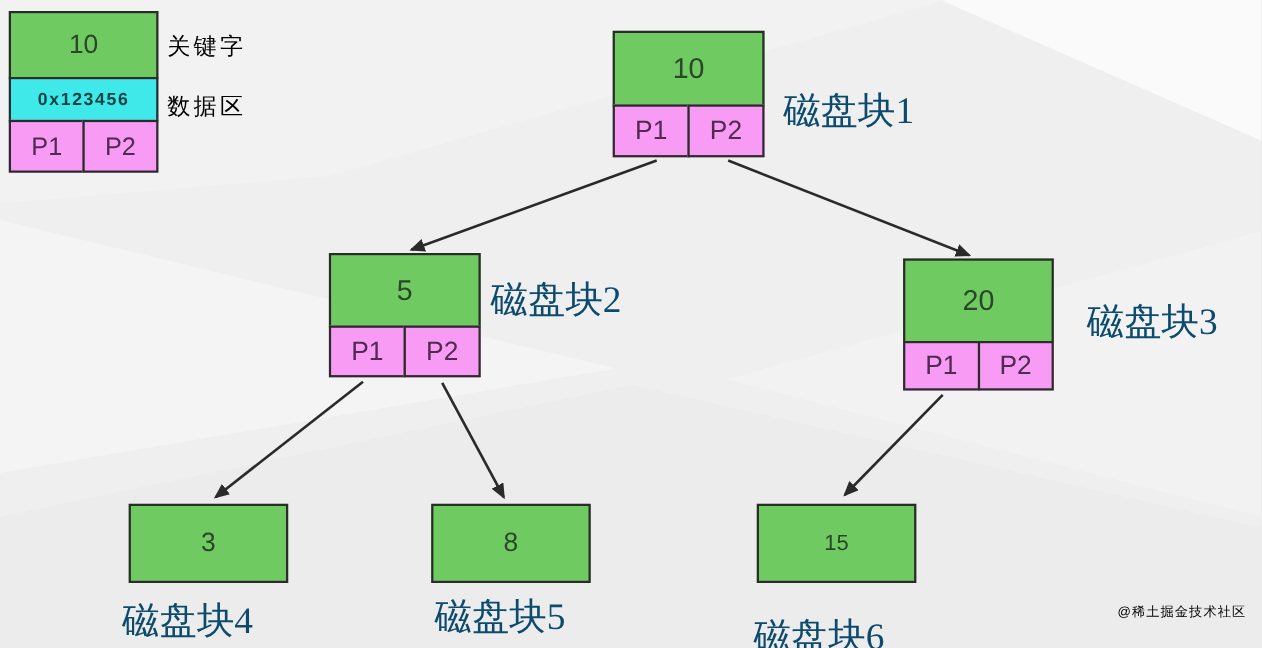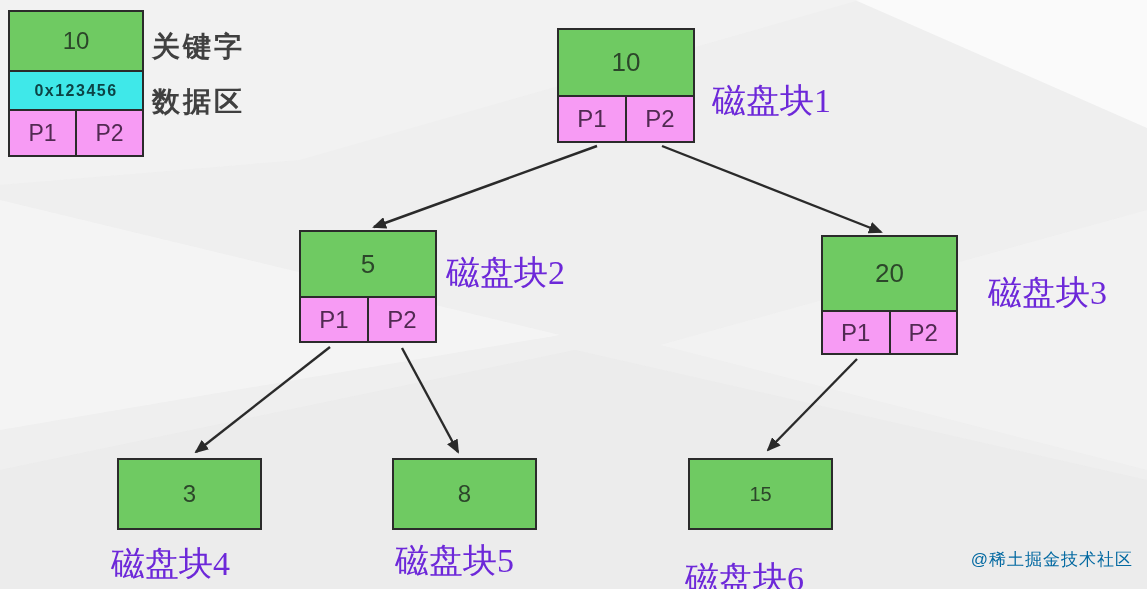--- a/index.html
+++ b/index.html
@@ -36,37 +36,37 @@
 
   
   .legend{position:absolute;left:8px;top:10px;width:136px;z-index:3;}
   .legend .key{height:62px;font-size:24px;}
   .legend .data{
     height:41px;margin-top:-2px;background:#3fe8e9;color:#0d4345;
     font-size:16px;font-weight:600;letter-spacing:1.5px;
   }
   .legend .pcell{height:48px;font-size:23px;}
   .legend-label{
-    position:absolute;z-index:3;color:#404040;font-weight:bold;
-    font-size:28px;letter-spacing:3px;white-space:nowrap;
+    position:absolute;z-index:3;color:#000000;font-weight:normal;
+    font-size:21px;letter-spacing:3px;white-space:nowrap;
   }
   .ll1{left:152px;top:28px;} .ll2{left:152px;top:83px;} .ll3{left:152px;top:127px;}
 
   
   .block-label{
-    position:absolute;z-index:3;color:#6d28d9;font-size:34px;
+    position:absolute;z-index:3;color:#0c4a6e;font-size:34px;
     font-family:"Liberation Serif", serif;white-space:nowrap;
   }
   .bl1{left:712px;top:78px;}  .bl2{left:446px;top:250px;} .bl3{left:988px;top:270px;}
   .bl4{left:111px;top:541px;} .bl5{left:395px;top:538px;} .bl6{left:685px;top:556px;}
 
   
   .watermark{
     position:absolute;right:14px;top:548px;z-index:3;
-    color:#0369a1;font-size:17px;letter-spacing:1px;white-space:nowrap;
+    color:#000000;font-size:12px;letter-spacing:1px;white-space:nowrap;
   }
 </style>
 </head>
 <body>
 
 <div class="stage">
 
   <svg class="bg" viewBox="0 0 1147 589">
     <polygon points="855,0 1147,0 1147,128" fill="#fafafa"></polygon>
     <polygon points="0,0 860,0 300,160 0,185" fill="#f4f4f4" opacity="0.6"></polygon>

